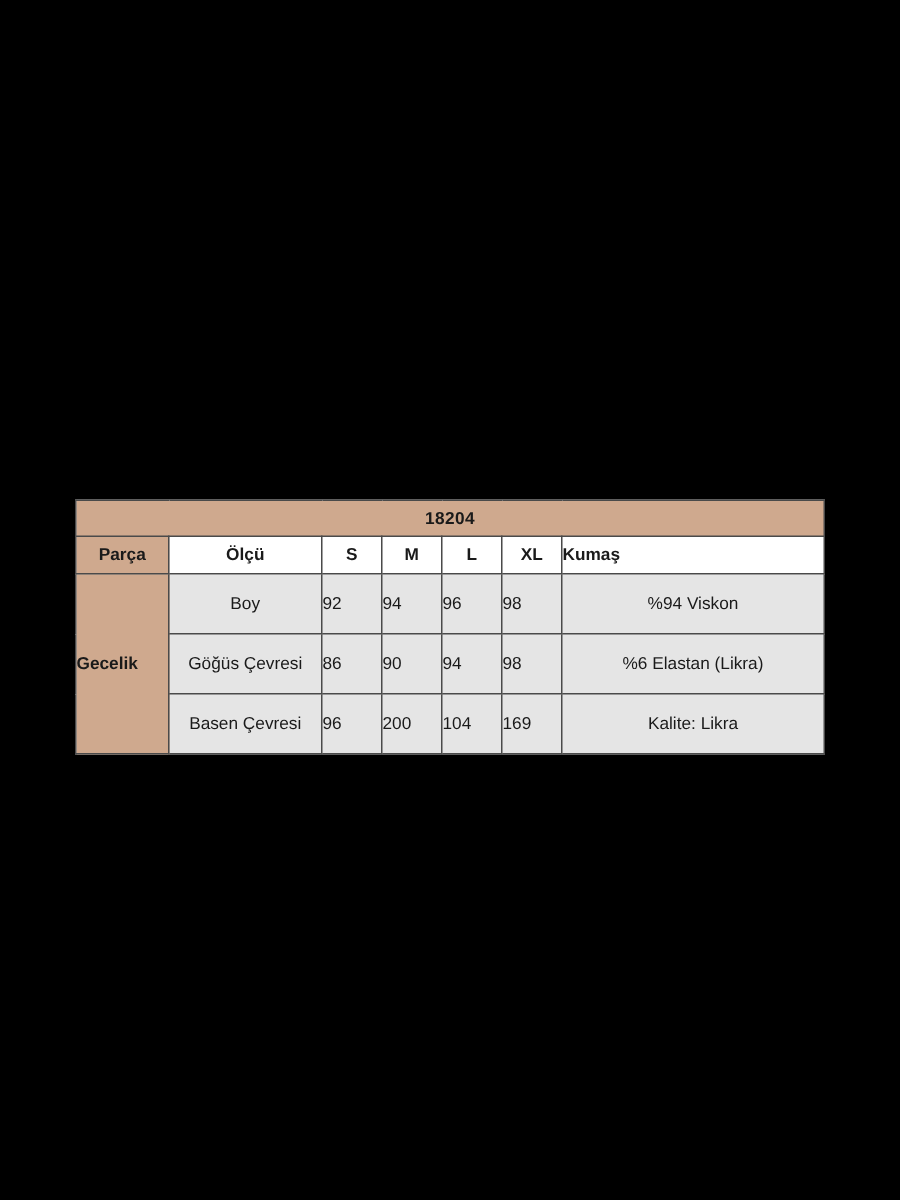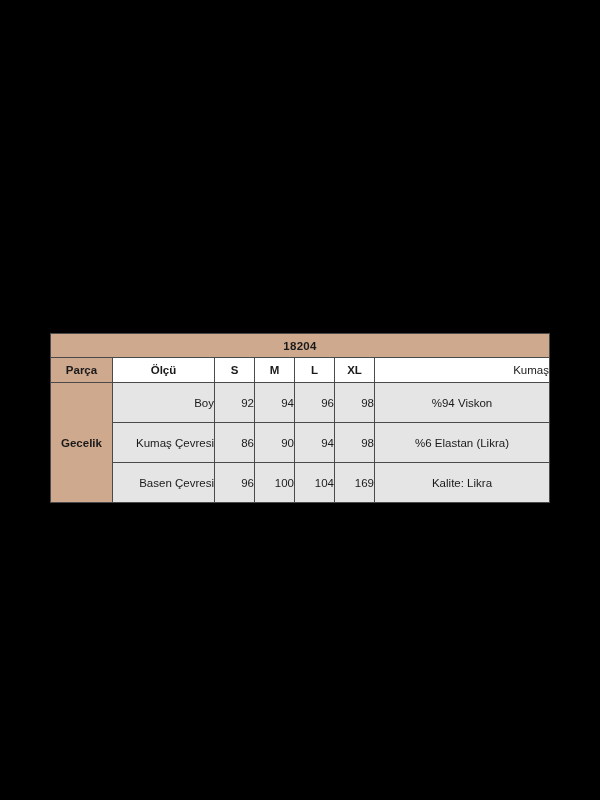--- a/index.html
+++ b/index.html
@@ -71,40 +71,39 @@
   }
   .hdr-size {
     background: #ffffff;
     text-align: center;
     font-weight: bold;
     font-size: 11px;
     color: #111111;
   }
   .hdr-kumas {
     background: #ffffff;
-    text-align: right;
-    font-weight: normal;
+    text-align: left;
+    font-weight: bold;
     font-size: 12px;
     color: #111111;
   }
   .part-cell {
     background: #cfa98e;
-    text-align: center;
     font-weight: bold;
     font-size: 11.5px;
     color: #111111;
   }
   .meas-name {
-    text-align: right;
+    text-align: center;
     padding-left: 6px;
     font-size: 11.5px;
     height: 40px;
   }
   .meas-val {
-    text-align: right;
+    text-align: left;
     font-size: 11.5px;
   }
   .fabric-cell {
     text-align: center;
     padding-left: 6px;
     font-size: 11.5px;
   }
   .col-parca { width: 62px; }
   .col-olcu  { width: 102px; }
   .col-s     { width: 40px; }
@@ -144,31 +143,31 @@
         <tr>
           <td class="part-cell" rowspan="3">Gecelik</td>
           <td class="meas-name">Boy</td>
           <td class="meas-val">92</td>
           <td class="meas-val">94</td>
           <td class="meas-val">96</td>
           <td class="meas-val">98</td>
           <td class="fabric-cell">%94 Viskon</td>
         </tr>
         <tr>
-          <td class="meas-name">Kumaş Çevresi</td>
+          <td class="meas-name">Göğüs Çevresi</td>
           <td class="meas-val">86</td>
           <td class="meas-val">90</td>
           <td class="meas-val">94</td>
           <td class="meas-val">98</td>
           <td class="fabric-cell">%6 Elastan (Likra)</td>
         </tr>
         <tr>
           <td class="meas-name">Basen Çevresi</td>
           <td class="meas-val">96</td>
-          <td class="meas-val">100</td>
+          <td class="meas-val">200</td>
           <td class="meas-val">104</td>
           <td class="meas-val">169</td>
           <td class="fabric-cell">Kalite: Likra</td>
         </tr>
       </tbody>
     </table>
   </div>
 </div>
 
 </body></html>

